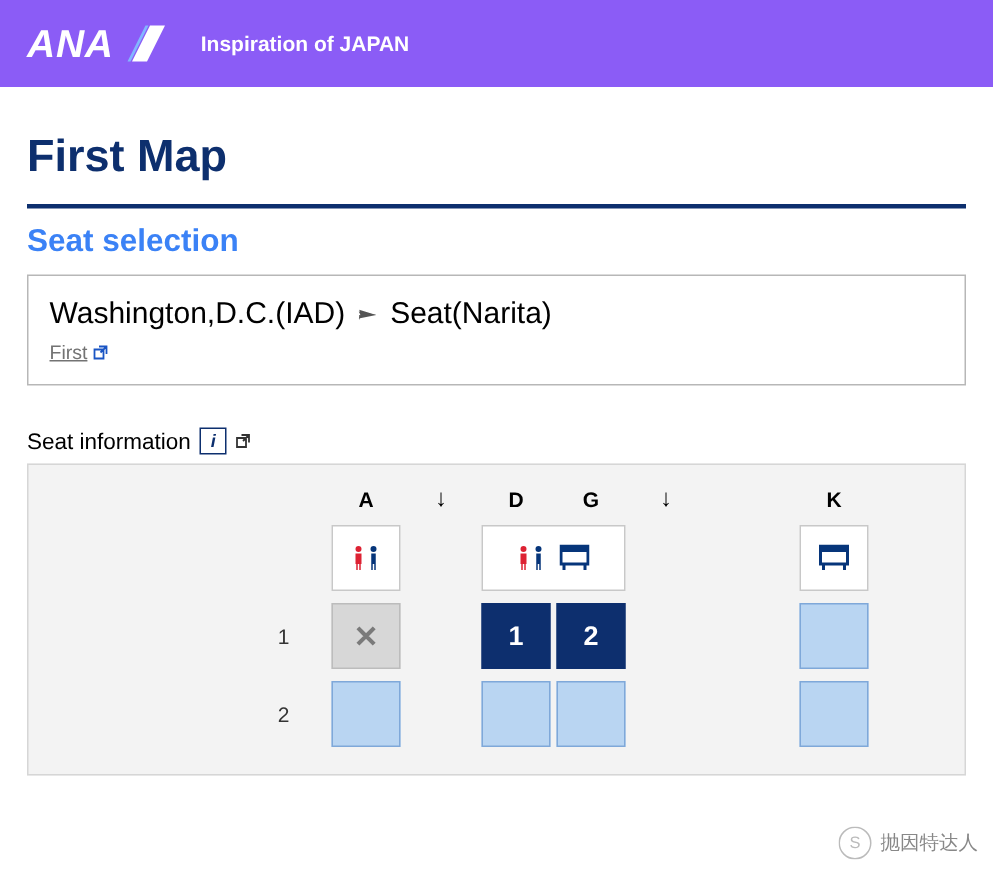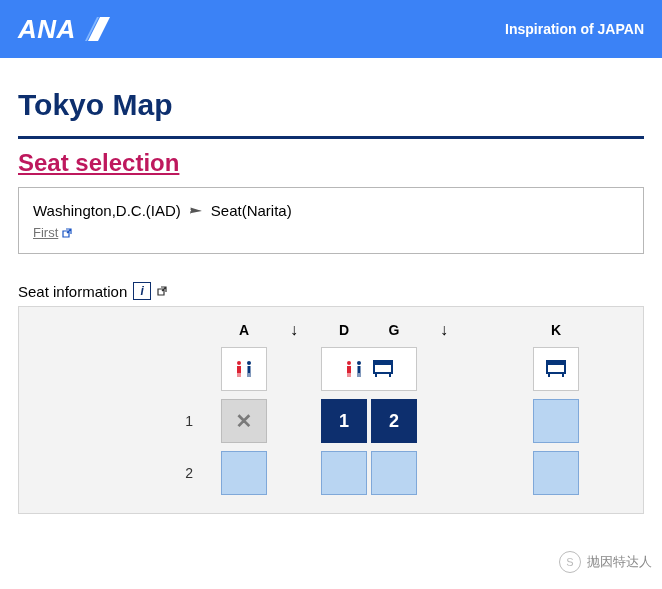--- a/index.html
+++ b/index.html
@@ -4,27 +4,26 @@
 <style>
   * { box-sizing: border-box; }
   body {
     margin: 0;
     font-family: Arial, "Helvetica Neue", sans-serif;
     background: #fff;
     color: #000;
     width: 662px;
   }
   .topbar {
-    background: #3b82f6;
+    background: #8b5cf6;
     height: 58px;
     display: flex;
     align-items: center;
     padding: 0 18px;
     gap: 18px;
-    justify-content: space-between;
   }
   .ana-logo {
     display: flex;
     align-items: center;
     gap: 6px;
   }
   .ana-text {
     font-style: italic;
     font-weight: 900;
     font-size: 26px;
@@ -43,33 +42,32 @@
     font-size: 30px;
     font-weight: 700;
     margin: 30px 0 14px 0;
   }
   .rule {
     border: 0;
     border-top: 3px solid #0d2f6e;
     margin: 0 0 10px 0;
   }
   .section-heading {
-    color: #be185d;
-    font-size: 24px;
+    color: #3b82f6;
+    font-size: 21px;
     font-weight: 700;
     margin: 8px 0 8px 0;
-    text-decoration: underline;
   }
   .route-card {
     border: 1px solid #b7b7b7;
     padding: 14px 14px 12px 14px;
     margin-top: 10px;
   }
   .route-line {
-    font-size: 15px;
+    font-size: 20px;
     display: flex;
     align-items: center;
     gap: 8px;
     flex-wrap: wrap;
   }
   .plane-icon { display: inline-flex; }
   .cabin-link {
     color: #737373;
     font-size: 13px;
     text-decoration: underline;
@@ -191,21 +189,21 @@
       <svg width="34" height="28" viewBox="0 0 34 28">
         <polygon points="6,26 18,2 28,2 16,26" fill="#ffffff"></polygon>
         <polygon points="3,26 15,2 17,2 5,26" fill="#82b7ff"></polygon>
       </svg>
     </span>
   </div>
   <div class="tagline">Inspiration of JAPAN</div>
 </div>
 
 <div class="content">
-  <h1 class="page-title">Tokyo Map</h1>
+  <h1 class="page-title">First Map</h1>
   <hr class="rule">
 
   <div class="section-heading">Seat selection</div>
 
   <div class="route-card">
     <div class="route-line">
       <span>Washington,D.C.(IAD)</span>
       <span class="plane-icon">
         <svg width="14" height="14" viewBox="0 0 24 24">
             <path fill="#555" d="M2 16l20-4-20-4 2 4-2 4zm3-4l-1 2 10-2-10-2 1 2z"></path>

